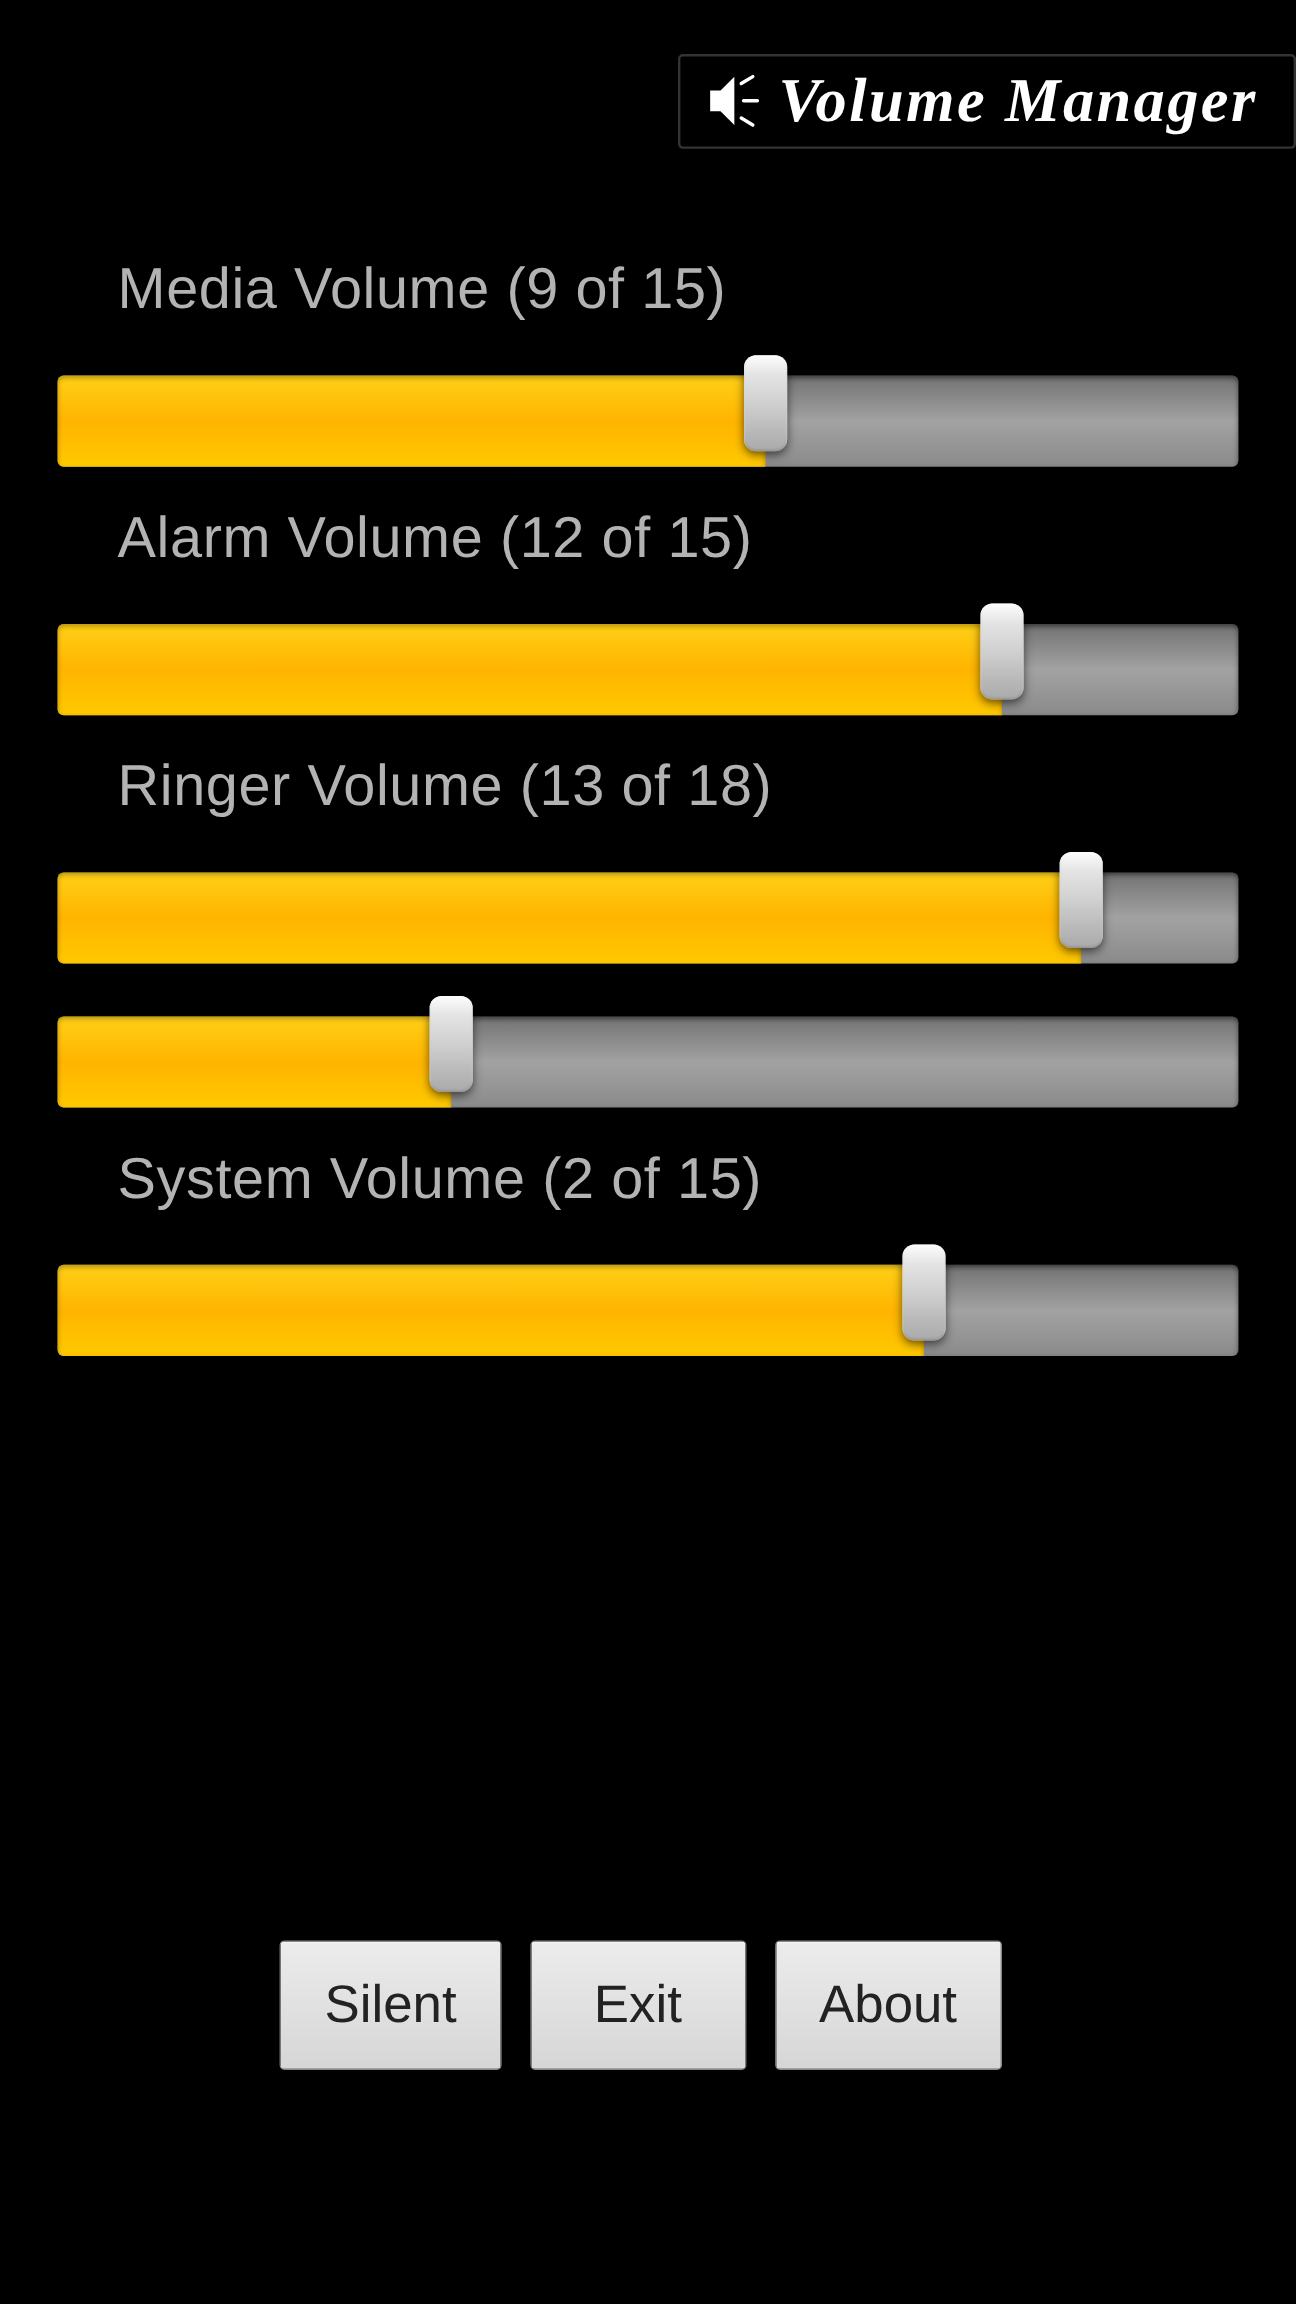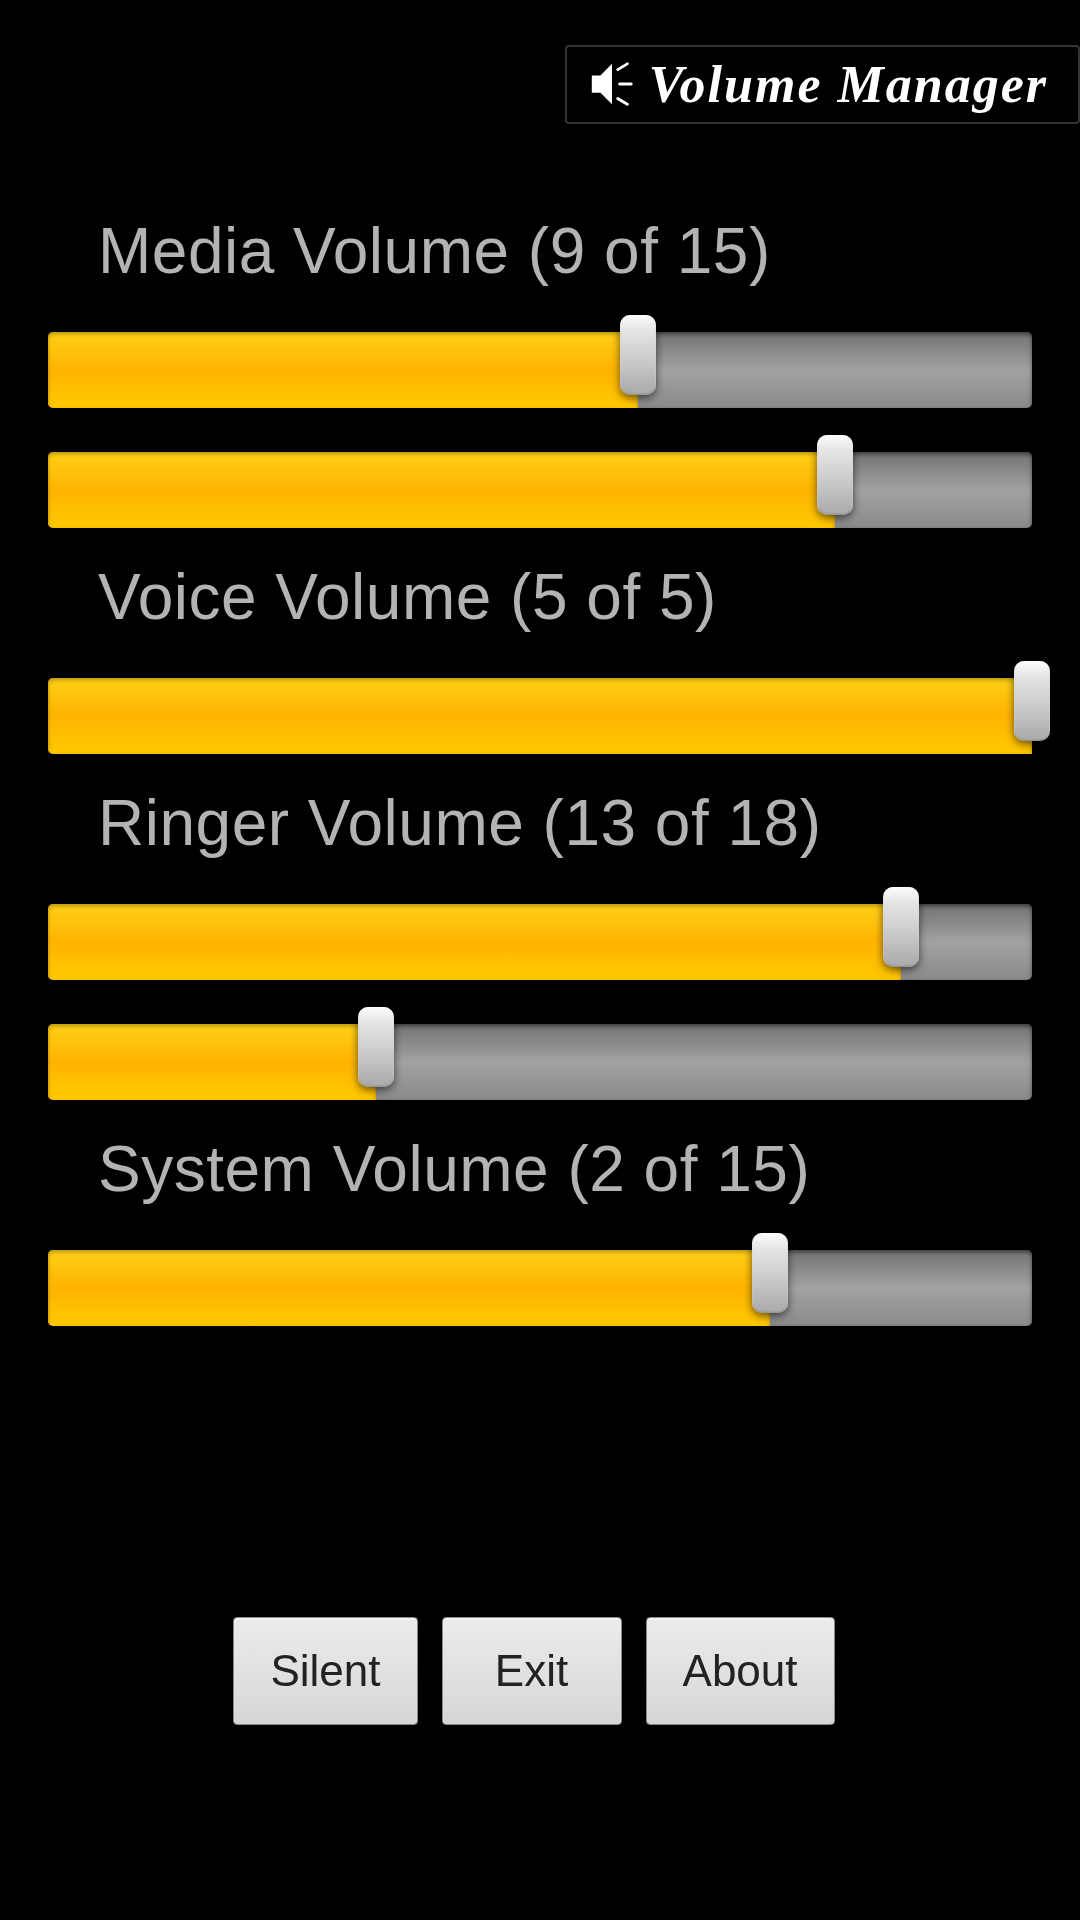--- a/index.html
+++ b/index.html
@@ -46,21 +46,21 @@
     }
     .controls {
       padding: 0 48px;
       padding-top: 70px;
     }
     .volume-group {
       margin-bottom: 20px;
     }
     .volume-label {
       color: #b3b3b3;
-      font-size: 64px;
+      font-size: 48px;
       font-weight: 400;
       padding-left: 50px;
       margin-bottom: 32px;
       letter-spacing: 0.5px;
     }
     .slider-container {
       position: relative;
       width: 984px;
       height: 100px;
       margin-bottom: 8px;
@@ -137,32 +137,25 @@
 <div class="controls" id="controls">
     <div class="volume-group">
     <div class="volume-label">Media Volume (9 of 15)</div>
     <div class="slider-container">
       <div class="slider-track"></div>
       <div class="slider-fill" style="width:60%"></div>
       <div class="slider-thumb" style="left:590.4px"></div>
     </div>
   </div>
     <div class="volume-group">
+    <div class="volume-label">Alarm Volume (12 of 15)</div>
     <div class="slider-container">
       <div class="slider-track"></div>
       <div class="slider-fill" style="width:80%"></div>
       <div class="slider-thumb" style="left:787.2px"></div>
-    </div>
-  </div>
-    <div class="volume-group">
-    <div class="volume-label">Voice Volume (5 of 5)</div>
-    <div class="slider-container">
-      <div class="slider-track"></div>
-      <div class="slider-fill" style="width:100%"></div>
-      <div class="slider-thumb" style="left:984px"></div>
     </div>
   </div>
     <div class="volume-group">
     <div class="volume-label">Ringer Volume (13 of 18)</div>
     <div class="slider-container">
       <div class="slider-track"></div>
       <div class="slider-fill" style="width:86.66666666666667%"></div>
       <div class="slider-thumb" style="left:852.8000000000001px"></div>
     </div>
   </div>

